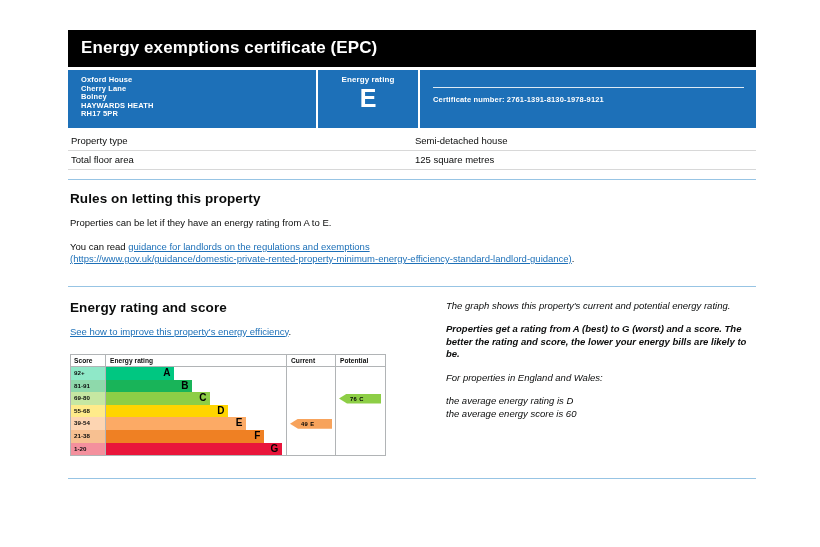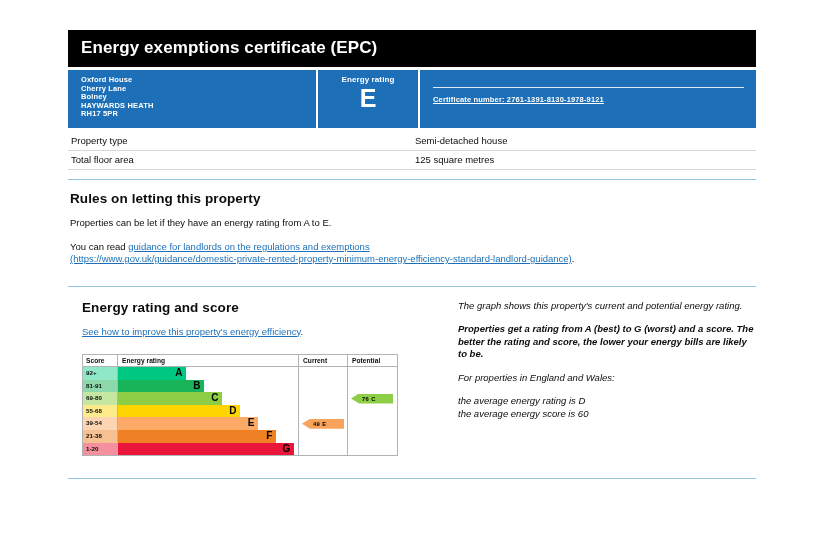--- a/index.html
+++ b/index.html
@@ -87,21 +87,20 @@
   }
   .cert-rule {
     border-top: 1px solid #ffffff;
     margin: 8px 0 7px 0;
     opacity: 0.85;
   }
   .cert-row2 {
     font-size: 7.5px;
     font-weight: bold;
     letter-spacing: 0.15px;
-    text-decoration: underline;
   }
 
   
   .facts {
     margin-top: 4px;
   }
   .fact-row {
     display: flex;
     font-size: 9.5px;
     padding: 3px 0 4px 3px;
@@ -131,21 +130,21 @@
     color: #1d70b8;
     text-decoration: underline;
   }
   .url { word-break: break-all; }
 
   
   .cols {
     display: flex;
     margin-top: 2px;
   }
-  .col-left { width: 372px; margin-left: 12px; }
+  .col-left { width: 372px; }
   .col-right { flex: 1; padding-left: 6px; font-style: italic; }
   .col-right p { font-size: 9.5px; line-height: 12.5px; margin: 0 0 11px 0; }
   .col-right p.first { margin-top: 11px; }
   .col-right p.bold { font-weight: bold; }
 
   
   .epc {
     margin: 16px 0 0 2px;
     width: 316px;
     border: 1px solid #b1b4b6;

